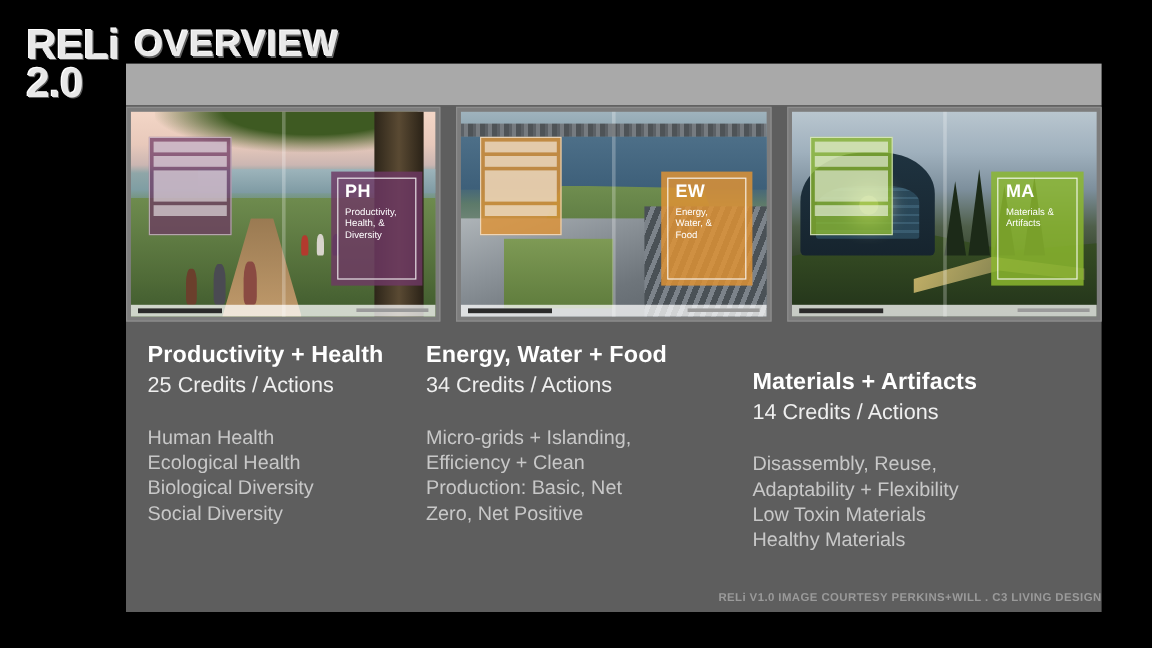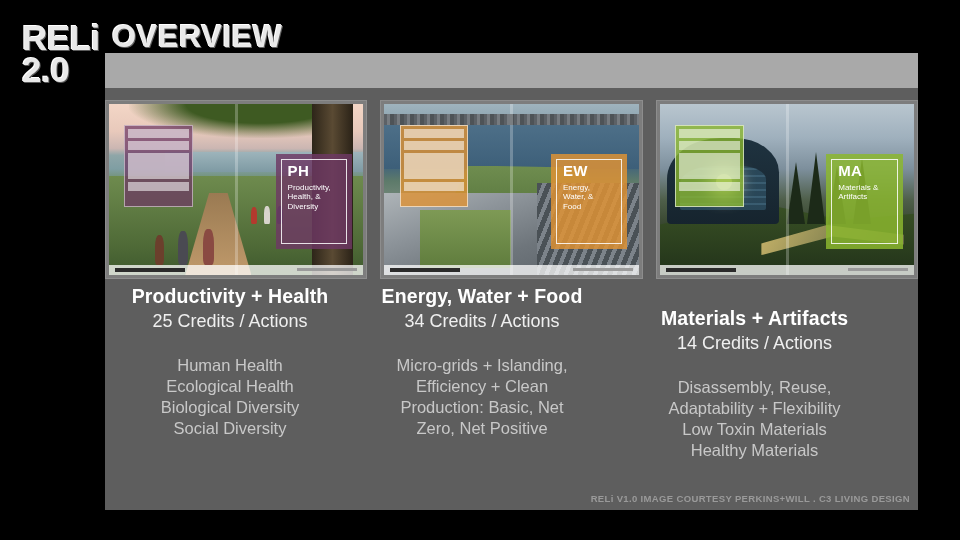--- a/index.html
+++ b/index.html
@@ -23,21 +23,21 @@
               background:#a9a9a9; }
   #titlebar .txt { position:absolute; left:18px; top:6px;
                    font-weight:bold; font-size:22px; color:#701a75;
                    letter-spacing:.6px;margin-top:48px; }
 
   
   #panel { position:absolute; left:105px; top:88px; width:813px; height:422px;
            background:#5e5e5e; }
 
   
-  #strip { position:absolute; left:0; top:12px; width:813px; height:179px;
+  #strip { position:absolute; left:0; top:1px; width:813px; height:179px;
            display:flex; gap:13px; }
   .spread { position:relative; flex:1 1 0; overflow:hidden; background:#7d7d7d;
             border:1px solid #8d8d8d; }
   .page { position:absolute; inset:3px; overflow:hidden; }
   .gutter { position:absolute; left:50%; top:0; width:3px; height:100%;
             background:rgba(255,255,255,.25); transform:translateX(-1px); }
   .pgfoot { position:absolute; left:0; right:0; bottom:0; height:10px;
             background:rgba(255,255,255,.75); }
   .pgfoot .bar { position:absolute; left:6px; top:3px; width:70px; height:4px;
                  background:#2b2b2b; }
@@ -115,34 +115,34 @@
   .infocard { position:absolute; left:6%; top:12%; width:27%; height:48%;
               padding:3px; }
   .infocard .row { height:9px; margin-bottom:3px; background:rgba(255,255,255,.55); }
   .infocard .row.tall { height:26px; }
   .ic-ph { background:rgba(110,56,100,.72); border:1px solid rgba(255,255,255,.5); }
   .ic-ew { background:rgba(223,146,53,.80); border:1px solid rgba(255,255,255,.6); }
   .ic-ma { background:rgba(139,183,46,.78); border:1px solid rgba(255,255,255,.6); }
 
   
   #cols { position:absolute; left:0; top:196px; width:813px; height:200px;
-          display:flex;text-align:center; }
+          display:flex; }
   .col { padding:0 18px 0 0; }
   .col:nth-child(1){ width:250px; padding-left:18px; }
   .col:nth-child(2){ width:272px; }
   .col:nth-child(3){ width:273px;margin-top:22px; }
   .col h2 { font-size:19.5px; font-weight:bold; color:#ffffff; line-height:24px;
             letter-spacing:.1px; }
   .col .credits { font-size:18px; color:#efefef; line-height:24px; margin-top:1px; }
   .col ul { list-style:none; margin-top:22px; }
   .col li { font-size:16.5px; color:#c8c8c8; line-height:21px; }
 
   
   #footer { position:absolute; left:0; bottom:6px; width:813px;
-            text-align:right; padding-right:8px;
+            text-align:right; 
             font-size:9.5px; letter-spacing:.35px; color:#9a9a9a; font-weight:bold; }
 </style>
 </head>
 <body>
 
 <div id="slide">
 
   <div id="brand">
     <div class="line">RELi</div>
     <div class="line">2.0</div>

